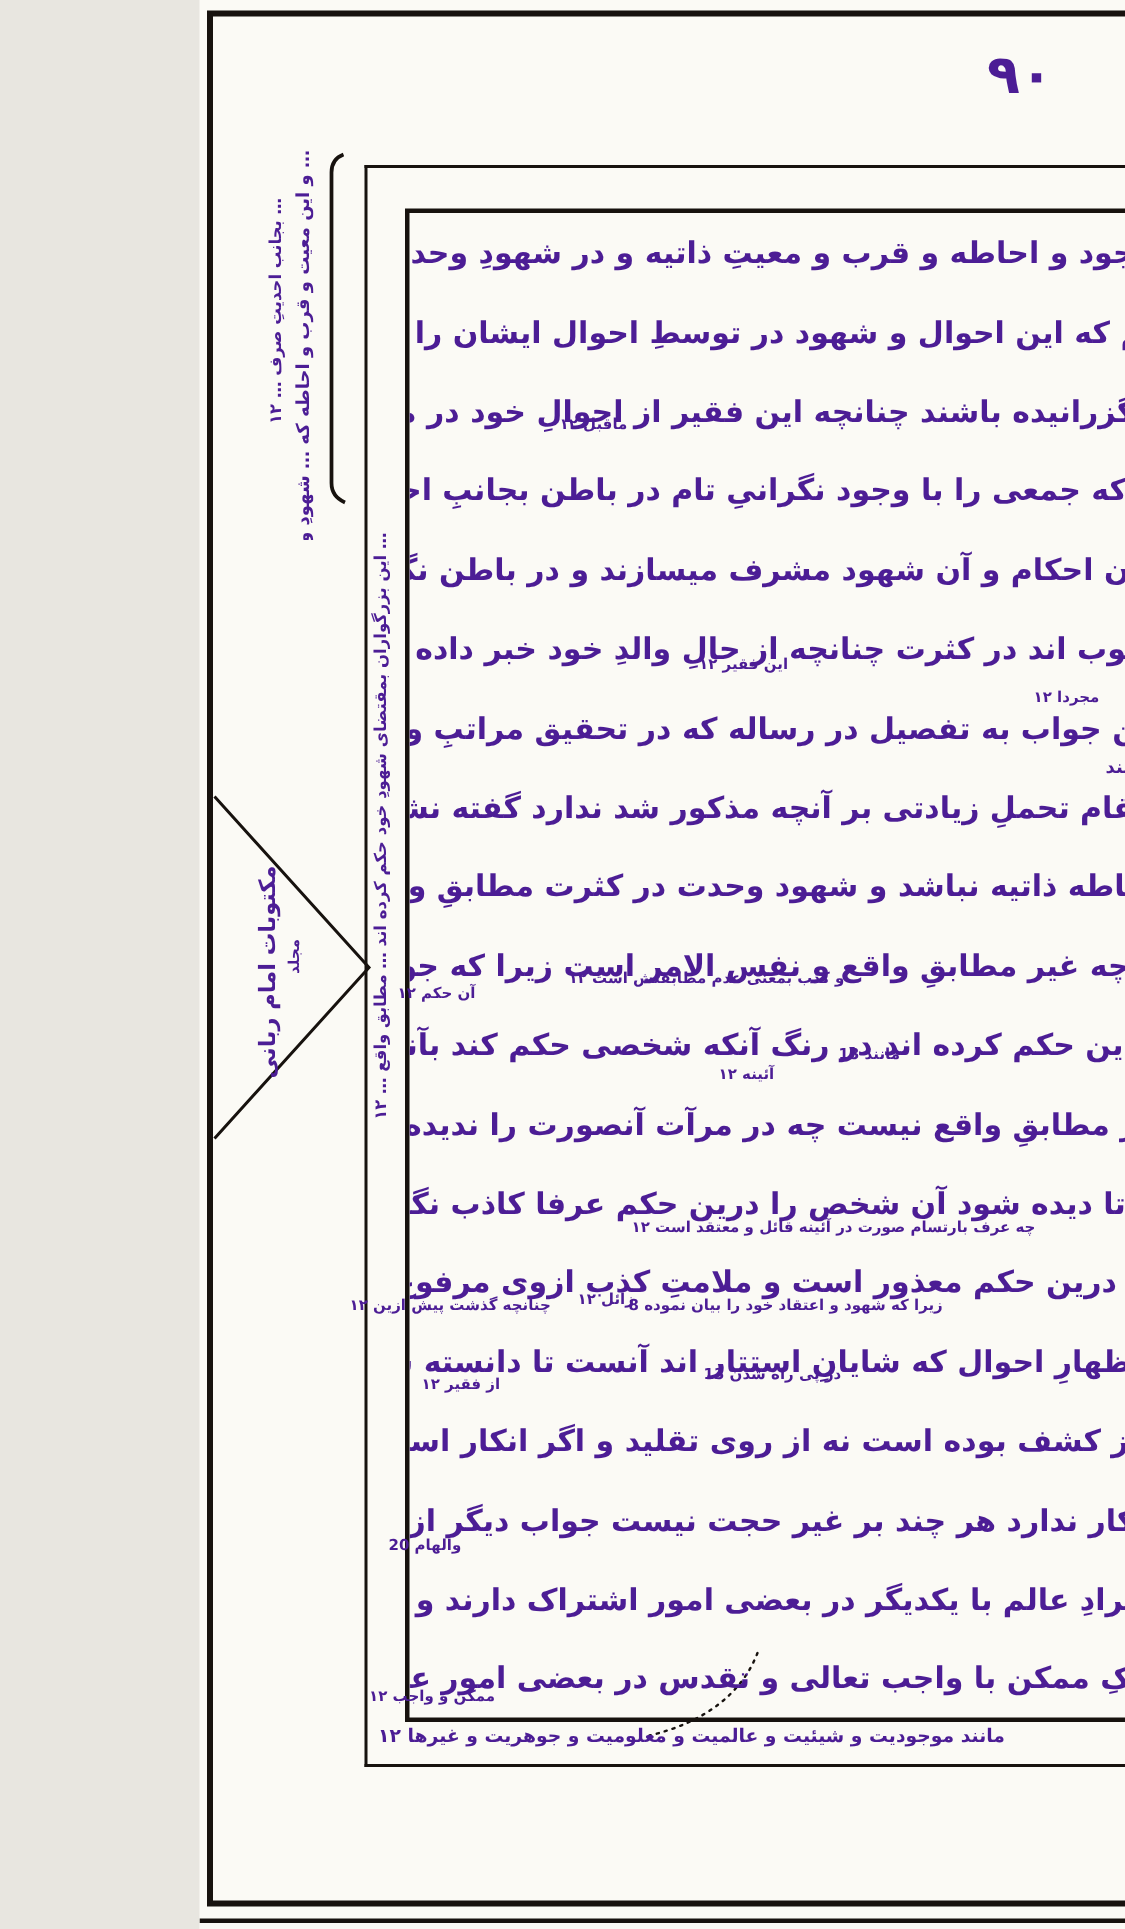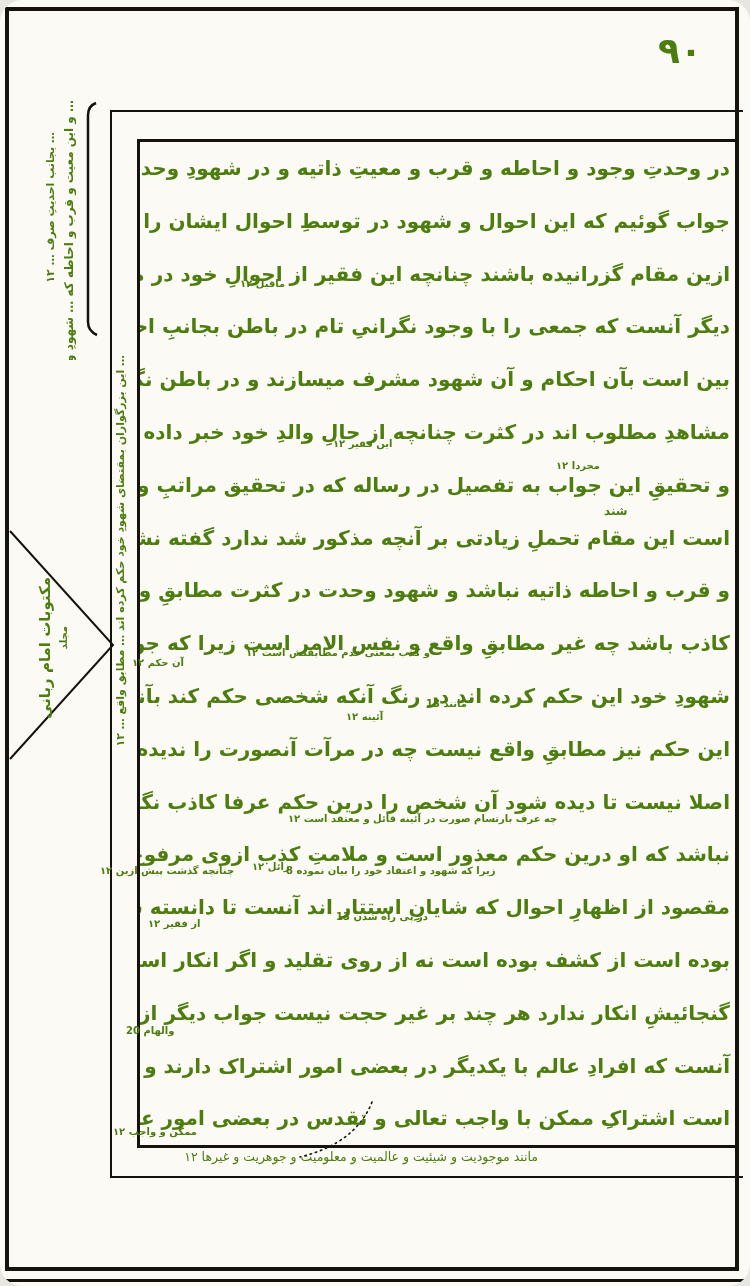--- a/index.html
+++ b/index.html
@@ -1,21 +1,20 @@
 <!DOCTYPE html>
 <html lang="fa" dir="rtl"><head>
 <meta charset="utf-8">
 <style>
   html,body{margin:0;padding:0;background:#e8e6e0;}
   .page{
-    position:relative; width:750px; height:1286px;
+    position:relative; width:617px; height:1286px;
     background:#fbfaf5; overflow:hidden;
     font-family:"DejaVu Sans", sans-serif;
-    color:#4d7c0f;
-    border-radius:22px;
+    color:#4c1d95;
   }
   
   .outer-border{
     position:absolute; left:5px; top:7px; width:734px; height:1264px;
     border:4px solid #17120e; box-sizing:border-box;
   }
   .bottom-rule{
     position:absolute; left:0; top:1279px; width:750px; height:3px; background:#17120e;
   }
   .page-number{
@@ -48,21 +47,21 @@
     position:absolute; transform-origin:0 0; transform:rotate(-90deg);
     white-space:nowrap; direction:rtl; overflow:hidden;
   }
   .gutter-note{ left:114px; top:838px; width:483px; font-size:11px; font-weight:600; }
   .margin-note-1{ left:62px;  top:360px; width:260px; font-size:12px; font-weight:600; }
   .margin-note-2{ left:44px;  top:332px; width:200px; font-size:11px; font-weight:600; }
   .volume-title{ left:36px;  top:754px; width:212px; font-size:15px; font-weight:700; text-align:center;}
   .volume-sub{   left:58px;  top:668px; width:42px;  font-size:10px; font-weight:600; }
   .footnote{
     position:absolute; left:118px; top:1149px; width:420px;
-    font-size:12.5px; font-weight:400; direction:rtl; text-align:right; white-space:nowrap;
+    font-size:12.5px; font-weight:700; direction:rtl; text-align:center; white-space:nowrap;
   }
   svg.strokes{ position:absolute; left:0; top:0; pointer-events:none; }
 </style>
 </head>
 <body>
 
 <div class="page">
 
   <div class="outer-border"></div>
   <div class="bottom-rule"></div>

